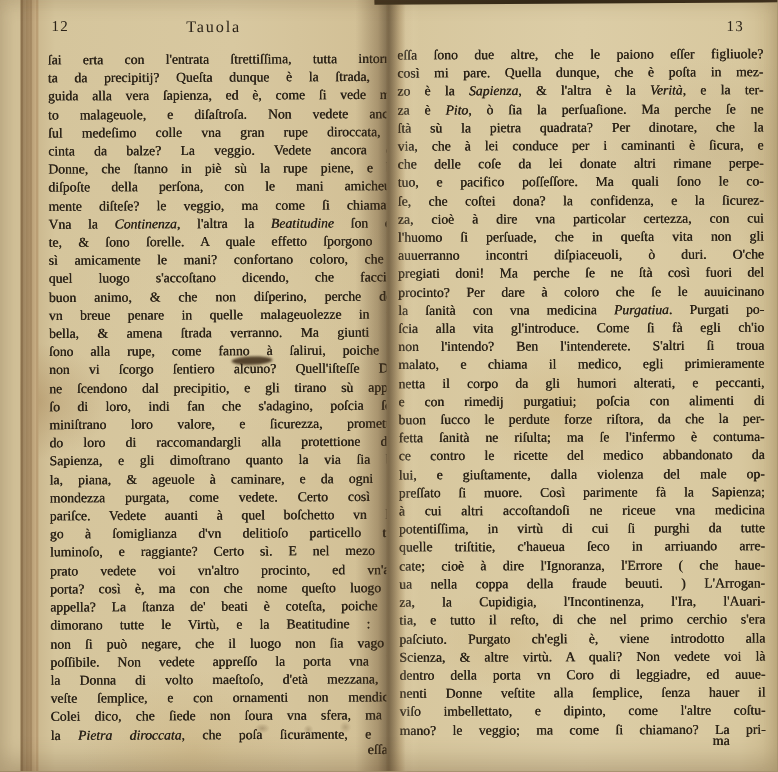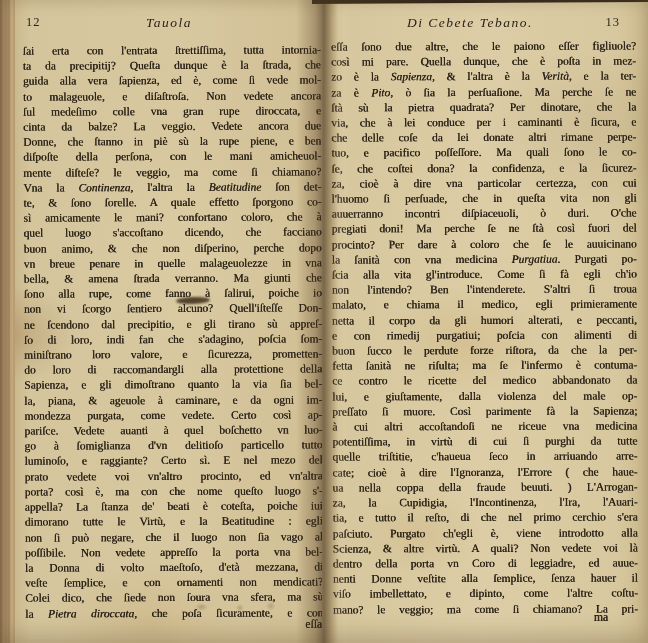--- a/index.html
+++ b/index.html
@@ -4,27 +4,26 @@
 <style>
   html,body{margin:0;padding:0;background:#8a7354;}
   .scan{
     position:relative; width:648px; height:643px; overflow:hidden;
     font-family:"Liberation Serif","DejaVu Serif",serif;
     color:var(--ink,#2b2318);
     background:#d2c198;
   }
   .page{position:absolute;top:0;height:643px;overflow:hidden;}
   .page.left{
-    left:0;width:322px;
+    left:17px;width:322px;
     background:
       radial-gradient(90px 70px at 4% 52%, rgba(146,106,58,.30), transparent 70%),
       radial-gradient(130px 90px at 45% 97%, rgba(187,156,97,.28), transparent 72%),
       radial-gradient(200px 140px at 60% 40%, rgba(230,220,180,.18), transparent 75%),
       linear-gradient(90deg,#c3ae84 0%,#d5c59c 9%,#d8c8a0 55%,#d2c096 88%,#c4ae83 100%);
-    padding-left: 16px;
   }
   .page.right{
     left:322px;width:326px;
     background:
       radial-gradient(110px 80px at 45% 53%, rgba(196,163,100,.30), transparent 70%),
       radial-gradient(90px 60px at 30% 83%, rgba(196,163,100,.22), transparent 70%),
       radial-gradient(160px 110px at 85% 20%, rgba(120,92,52,.10), transparent 75%),
       linear-gradient(90deg,#c2ab7f 0%,#d7c79e 7%,#dccda6 50%,#d8c89f 90%,#cdbb8f 100%);
   }
   .deckle{
@@ -44,21 +43,21 @@
       rgba(86,64,38,0) 0%, rgba(86,64,38,.30) 35%,
       rgba(56,41,24,.52) 52%, rgba(120,94,58,.22) 68%,
       rgba(235,224,190,.18) 78%, rgba(86,64,38,0) 100%);
   }
   .pagehead{position:absolute;top:15px;left:0;right:0;height:18px;font-size:12.5px;}
   .pnum{position:absolute;letter-spacing:1px;}
   .left .pnum{left:26px;}
   .right .pnum{right:28px;margin-left:24px;}
   .rtitle{
     position:absolute;left:50%;transform:translateX(-50%);
-    font-style:italic;letter-spacing:1.5px;font-size:13.5px;white-space:nowrap;text-align:center;
+    letter-spacing:1.5px;font-size:13.5px;white-space:nowrap;text-align:center;
   }
   .right .rtitle{transform:translateX(-62%);}
   .textblock{
     position:absolute;
     font-size:11.4px;line-height:15.2px;
     text-shadow:.3px 0 0 currentColor;
   }
   .left .textblock{top:43px;left:24px;width:298px;transform:rotate(-.25deg);}
   .right .textblock{top:39px;left:10px;width:305px;transform:rotate(-.2deg);}
   .line{text-align:justify;text-align-last:justify;white-space:normal;}
@@ -137,21 +136,20 @@
         <div class="line"><span>Colei dico, che ſiede non ſoura vna sfera, ma sù</span></div>
         <div class="line"><span>la </span><span class="it">Pietra diroccata</span><span>, che poſa ſicuramente, e con</span></div>
       </div>
     <div class="catch">eſſa</div>
     <div class="smudge"></div>
     <div class="ghost"></div>
   </div>
 
   <div class="page right">
     <div class="pagehead">
-      <span class="rtitle">Di Cebete Tebano.</span>
       <span class="pnum">13</span>
     </div>
     <div class="textblock">
         <div class="line"><span>eſſa ſono due altre, che le paiono eſſer figliuole?</span></div>
         <div class="line"><span>così mi pare. Quella dunque, che è poſta in mez-</span></div>
         <div class="line"><span>zo è la </span><span class="it">Sapienza</span><span>, &amp; l'altra è la </span><span class="it">Verità</span><span>, e la ter-</span></div>
         <div class="line"><span>za è </span><span class="it">Pito</span><span>, ò ſia la perſuaſione. Ma perche ſe ne</span></div>
         <div class="line"><span>ſtà sù la pietra quadrata? Per dinotare, che la</span></div>
         <div class="line"><span>via, che à lei conduce per i caminanti è ſicura, e</span></div>
         <div class="line"><span>che delle coſe da lei donate altri rimane perpe-</span></div>

